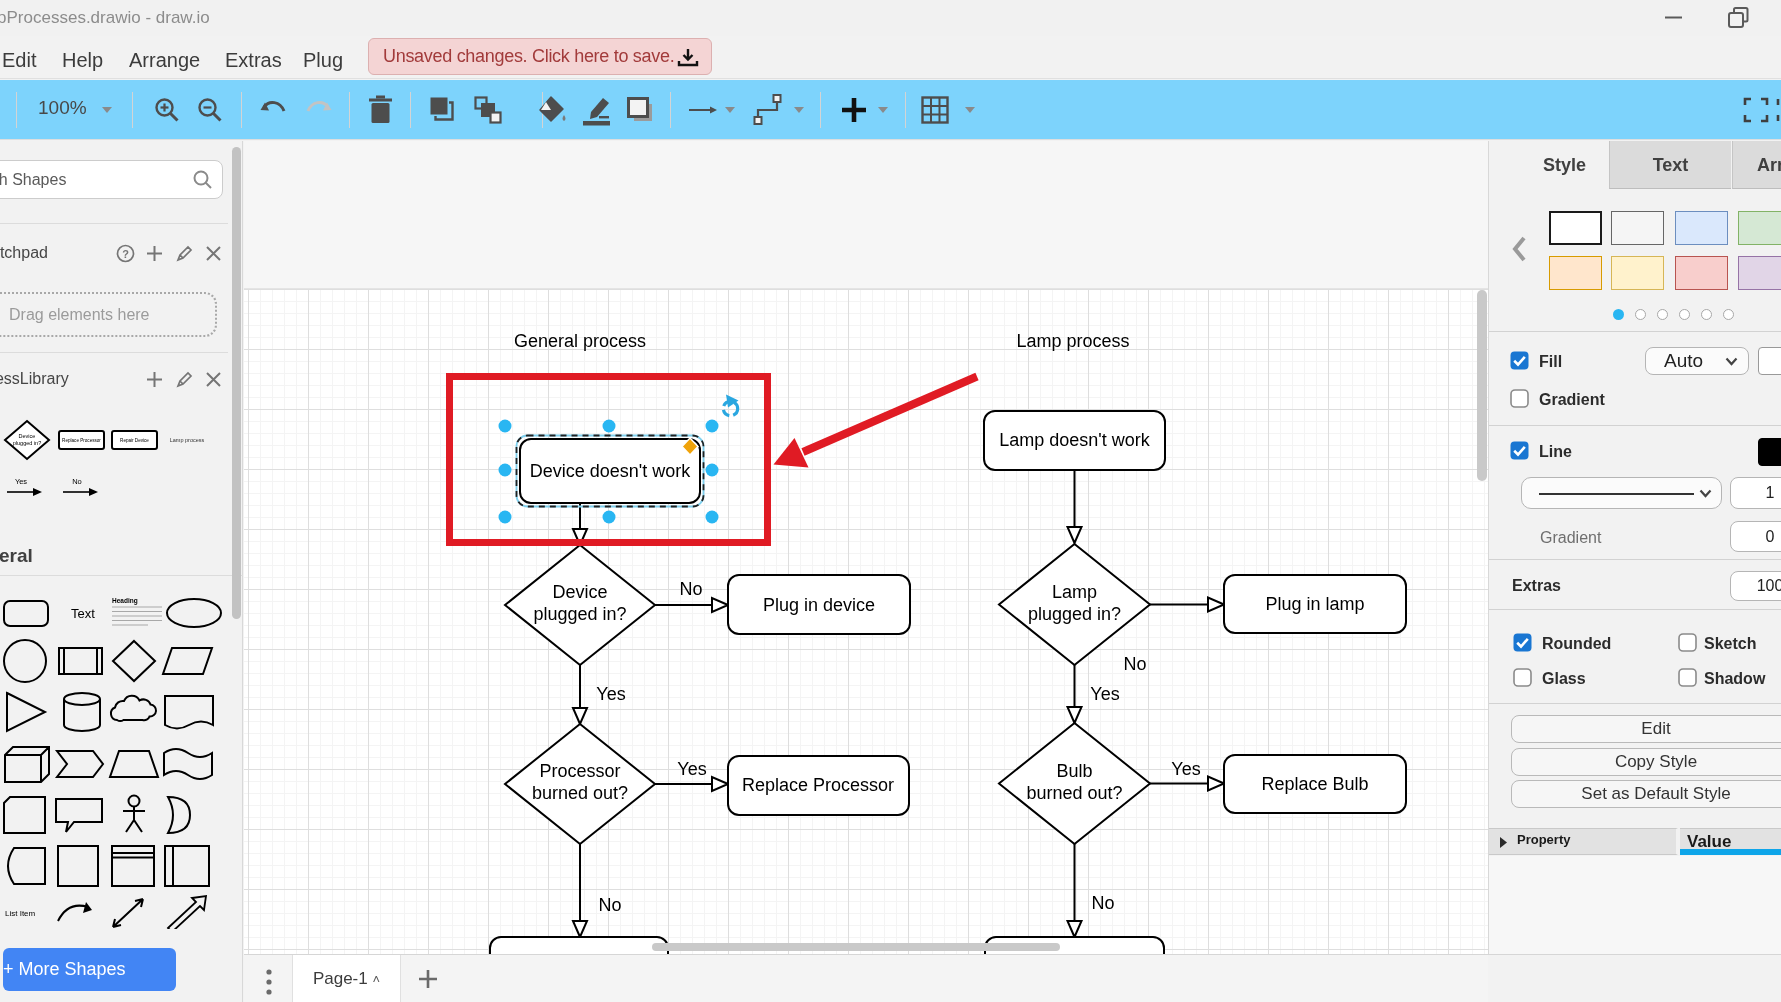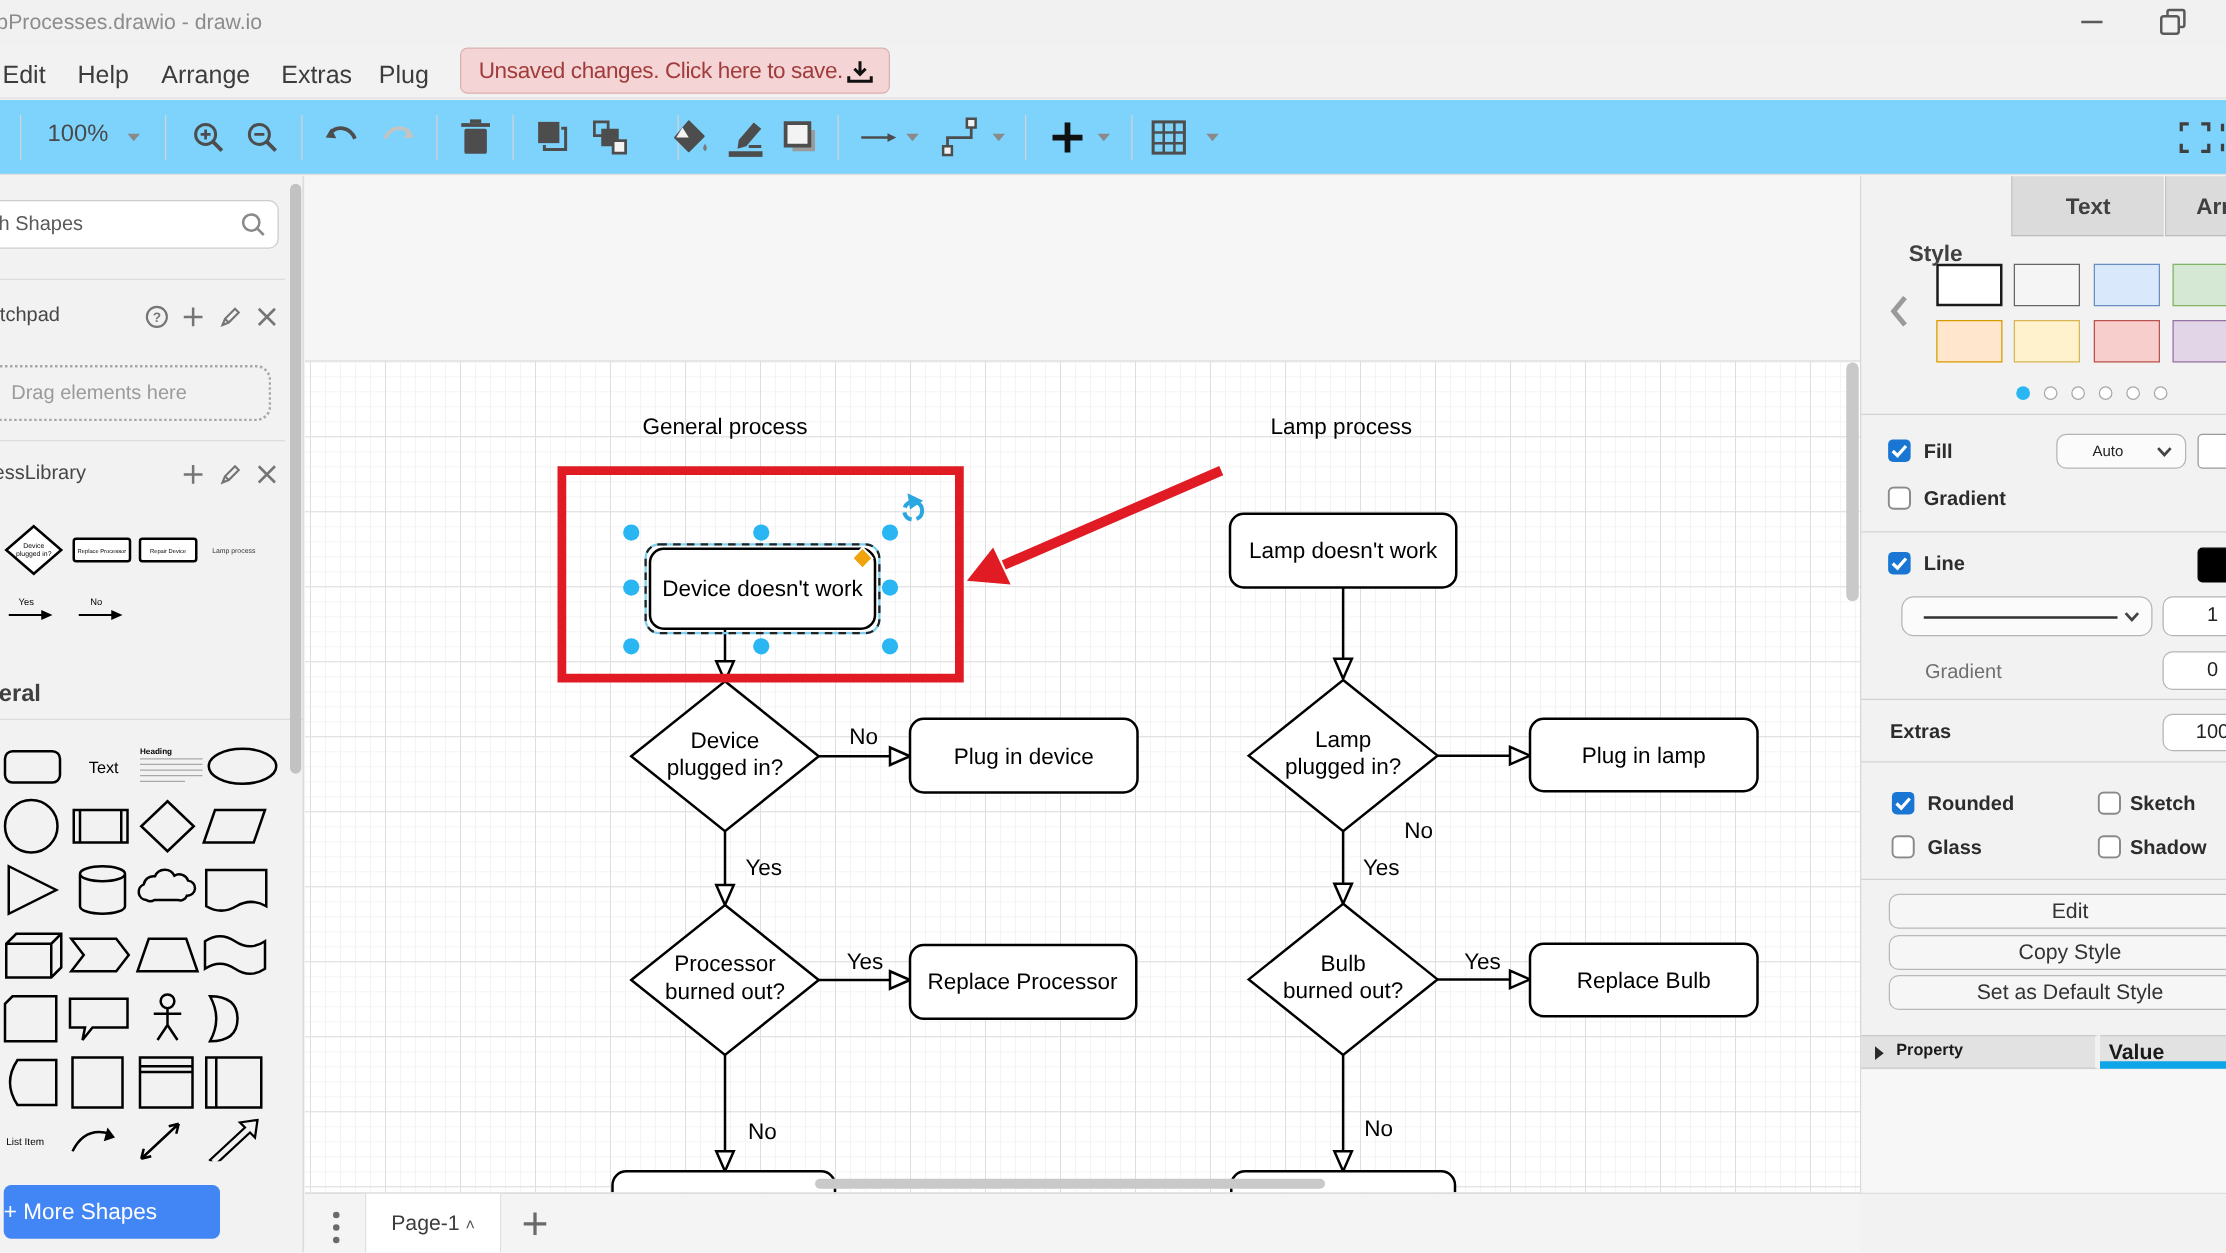--- a/index.html
+++ b/index.html
@@ -422,21 +422,21 @@
       </svg>
   </div>
   <div class="abs" id="page-tab">Page-1 <span style="font-size:13px;color:#555">˄</span></div>
   <svg class="abs" style="left:173px;top:13px" width="22" height="22" viewBox="0 0 22 22">
       <path d="M11 2 L11 20 M2 11 L20 11" stroke="#6a6a6a" stroke-width="2.6"></path>
     </svg>
 </div>
 
 <div class="abs" id="rfooter"></div>
 <div class="abs" id="rpanel">
-  <div class="tab" style="left:0;width:119px;margin-top:38px;">Style</div>
+  <div class="tab" style="left:16px;width:119px;">Style</div>
   <div class="tab inactive" style="left:120px;width:122px;border-left:1px solid #c5c5c5;">Text</div>
   <div class="tab inactive" style="left:243px;width:50px;border-left:1px solid #c5c5c5;text-align:left;padding-left:24px;">Arrange</div>
   <svg class="abs" style="left:22px;top:95px" width="16" height="26" viewBox="0 0 16 26">
       <path d="M13 2 L4 13 L13 24" fill="none" stroke="#9a9a9a" stroke-width="4"></path>
     </svg>
   <div class="swatch" style="left:60px;top:70px;background:#fff;border:2px solid #1a1a1a"></div>
   <div class="swatch" style="left:122px;top:70px;background:#f5f5f5;border:1px solid #666"></div>
   <div class="swatch" style="left:186px;top:70px;background:#dae8fc;border:1px solid #6c8ebf"></div>
   <div class="swatch" style="left:249px;top:70px;background:#d5e8d4;border:1px solid #82b366"></div>
   <div class="swatch" style="left:60px;top:115px;background:#ffe6cc;border:1px solid #d79b00"></div>
@@ -449,21 +449,21 @@
   <div class="pdot" style="left:190px;background:#fff;border:1px solid #a8a8a8"></div>
   <div class="pdot" style="left:212px;background:#fff;border:1px solid #a8a8a8"></div>
   <div class="pdot" style="left:234px;background:#fff;border:1px solid #a8a8a8"></div>
   <div class="rp-divider" style="top:190px"></div>
 
   <svg class="abs" style="left:21px;top:210px" width="19" height="19" viewBox="0 0 19 19">
       <rect x="0.5" y="0.5" width="18" height="18" rx="4" fill="#1976d2"></rect>
       <path d="M4.2 9.8 L8 13.5 L14.8 5.8" fill="none" stroke="#fff" stroke-width="2.6"></path>
     </svg>
   <div class="rp-label" style="left:50px;top:212px">Fill</div>
-  <div class="abs" style="left:156px;top:206px;width:104px;height:28px;background:#fbfbfb;border:1px solid #b5b5b5;border-radius:8px;font-size:12px;color:#222;line-height:26px;padding-left:28px">Auto
+  <div class="abs" style="left:156px;top:206px;width:104px;height:28px;background:#fbfbfb;border:1px solid #b5b5b5;border-radius:8px;font-size:19px;color:#222;line-height:26px;padding-left:18px">Auto
     <svg style="position:absolute;right:10px;top:9px" width="13" height="9" viewBox="0 0 13 9">
         <path d="M1.5 1.5 L6.5 7 L11.5 1.5" fill="none" stroke="#444" stroke-width="2.2"></path>
       </svg>
   </div>
   <div class="abs" style="left:269px;top:206px;width:28px;height:28px;background:#fff;border:1px solid #999;border-radius:4px"></div>
   <svg class="abs" style="left:21px;top:248px" width="19" height="19" viewBox="0 0 19 19">
       <rect x="1" y="1" width="17" height="17" rx="4" fill="#fff" stroke="#8a8a8a" stroke-width="1.6"></rect>
     </svg>
   <div class="rp-label" style="left:50px;top:250px">Gradient</div>
   <div class="rp-divider" style="top:284px"></div>

